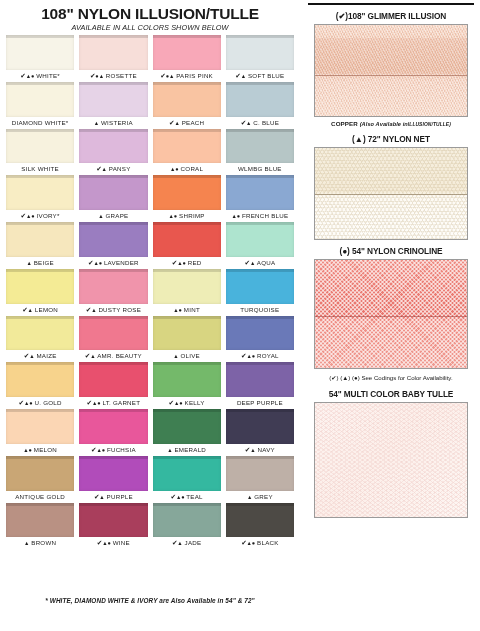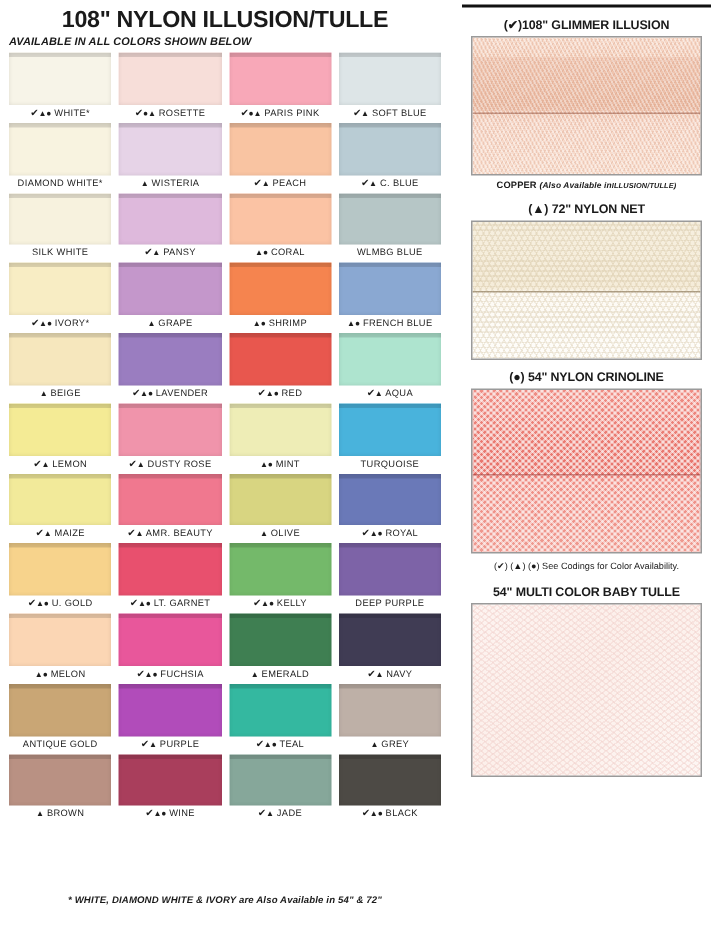--- a/index.html
+++ b/index.html
@@ -18,21 +18,21 @@
   #left-panel{
     position:absolute;left:0;top:0;width:300px;height:631px;
     box-sizing:border-box;padding:0 6px;
   }
   #main-title{
     text-align:center;font-size:15.5px;font-weight:bold;
     letter-spacing:-0.2px;margin:5px 0 0 0;line-height:17px;
     font-family:"Liberation Sans", sans-serif;
   }
   #main-subtitle{
-    font-size:7.3px;font-style:italic;font-weight:bold;
+    text-align:center;font-size:7.3px;font-style:italic;font-weight:normal;
     letter-spacing:0.1px;margin:1px 0 3px 0;
   }
   #swatch-grid{
     display:grid;
     grid-template-columns:repeat(4,1fr);
     grid-template-rows:repeat(12,1fr);
     column-gap:5px;row-gap:1px;
     width:288px;height:560px;
     margin:0 auto;
   }

